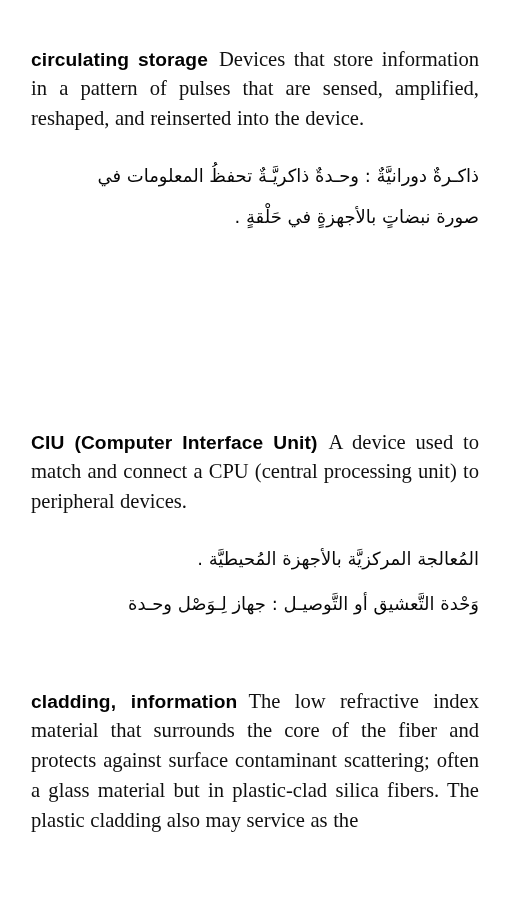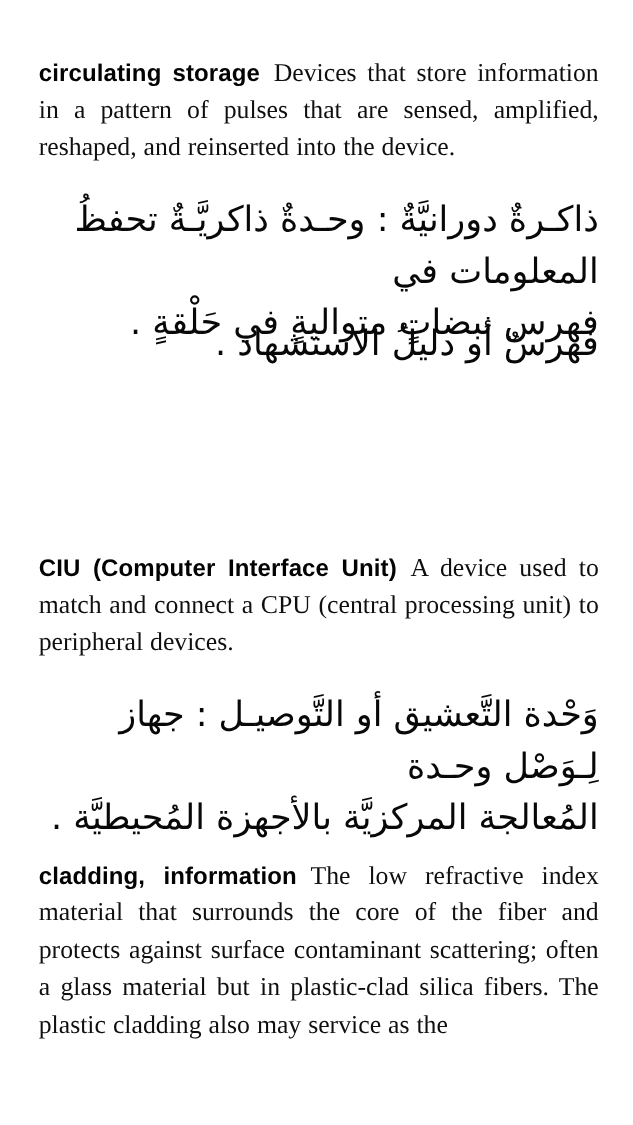--- a/index.html
+++ b/index.html
@@ -58,61 +58,60 @@
 
   .gap-after-headword {
     display: inline-block;
     width: 11px;
   }
 
   .arabic {
     font-family: "DejaVu Sans", sans-serif;
     direction: rtl;
     text-align: right;
-    font-size: 28px;
+    font-size: 18px;
     line-height: 41px;
     color: #0a0a0a;
     margin: 0;
     padding: 0;
     unicode-bidi: embed;
   }
 
   
   .e1 { position: absolute; left: 0; top: 24px;  width: 448px; }
   .e2 { position: absolute; left: 0; top: 248px; width: 448px; }
-  .e3 { position: absolute; left: 0; top: 420px; width: 448px; }
+  .e3 { position: absolute; left: 0; top: 407px; width: 448px; }
   .e4 { position: absolute; left: 0; top: 666px; width: 448px; }
 
   .ar-1 { margin-top: 4px; }
   .ar-2 { margin-top: 6px; }
   .ar-3 { margin-top: 4px; }
 
   
   .page { filter: contrast(1.02); }
 </style>
 </head>
 <body>
 
 <div class="page">
   <div class="column">
 
     <div class="entry e1">
       <p class="entry-body"><span class="headword">circulating storage</span><span class="gap-after-headword"></span><span>Devices that store information in a pattern of pulses that are sensed, amplified, reshaped, and reinserted into the device.</span></p>
       <p class="arabic ar-1">ذاكـرةٌ دورانيَّةٌ : وحـدةٌ ذاكريَّـةٌ تحفظُ المعلومات في</p>
-      <p class="arabic">فهرس نبضاتٍ متواليةٍ في حَلْقةٍ .</p>
+      <p class="arabic">صورة نبضاتٍ بالأجهزةٍ في حَلْقةٍ .</p>
     </div>
 
     <div class="entry e2">
-      <p class="arabic ar-2">فهرسٌ أو دليلُ الاستشهاد .</p>
     </div>
 
     <div class="entry e3">
       <p class="entry-body"><span class="headword">CIU (Computer Interface Unit)</span><span class="gap-after-headword"></span><span>A device used to match and connect a CPU (central processing unit) to peripheral devices.</span></p>
+      <p class="arabic">المُعالجة المركزيَّة بالأجهزة المُحيطيَّة .</p>
       <p class="arabic ar-3">وَحْدة التَّعشيق أو التَّوصيـل : جهاز لِـوَصْل وحـدة</p>
-      <p class="arabic">المُعالجة المركزيَّة بالأجهزة المُحيطيَّة .</p>
     </div>
 
     <div class="entry e4">
       <p class="entry-body"><span class="headword">cladding, information</span><span class="gap-after-headword"></span><span>The low refractive index material that surrounds the core of the fiber and protects against surface contaminant scattering; often a glass material but in plastic-clad silica fibers. The plastic cladding also may service as the</span></p>
     </div>
 
   </div>
 </div>
 
 </body></html>

